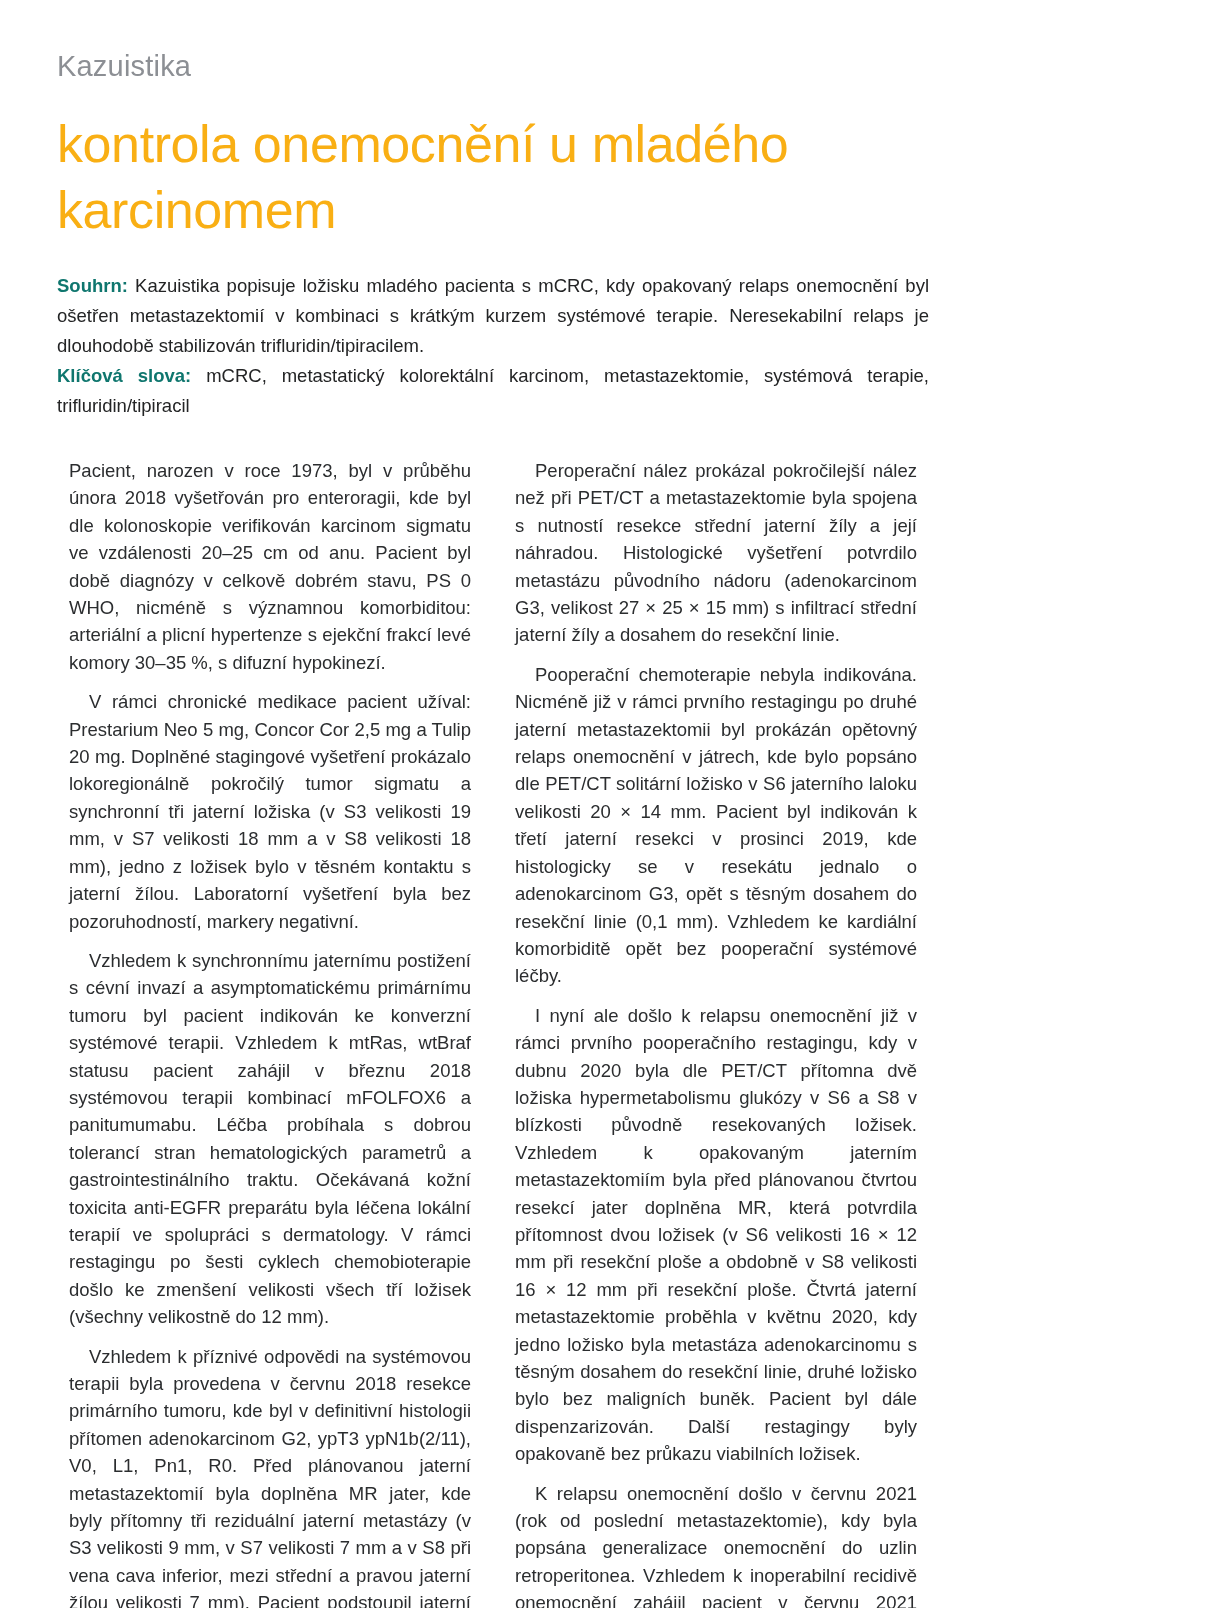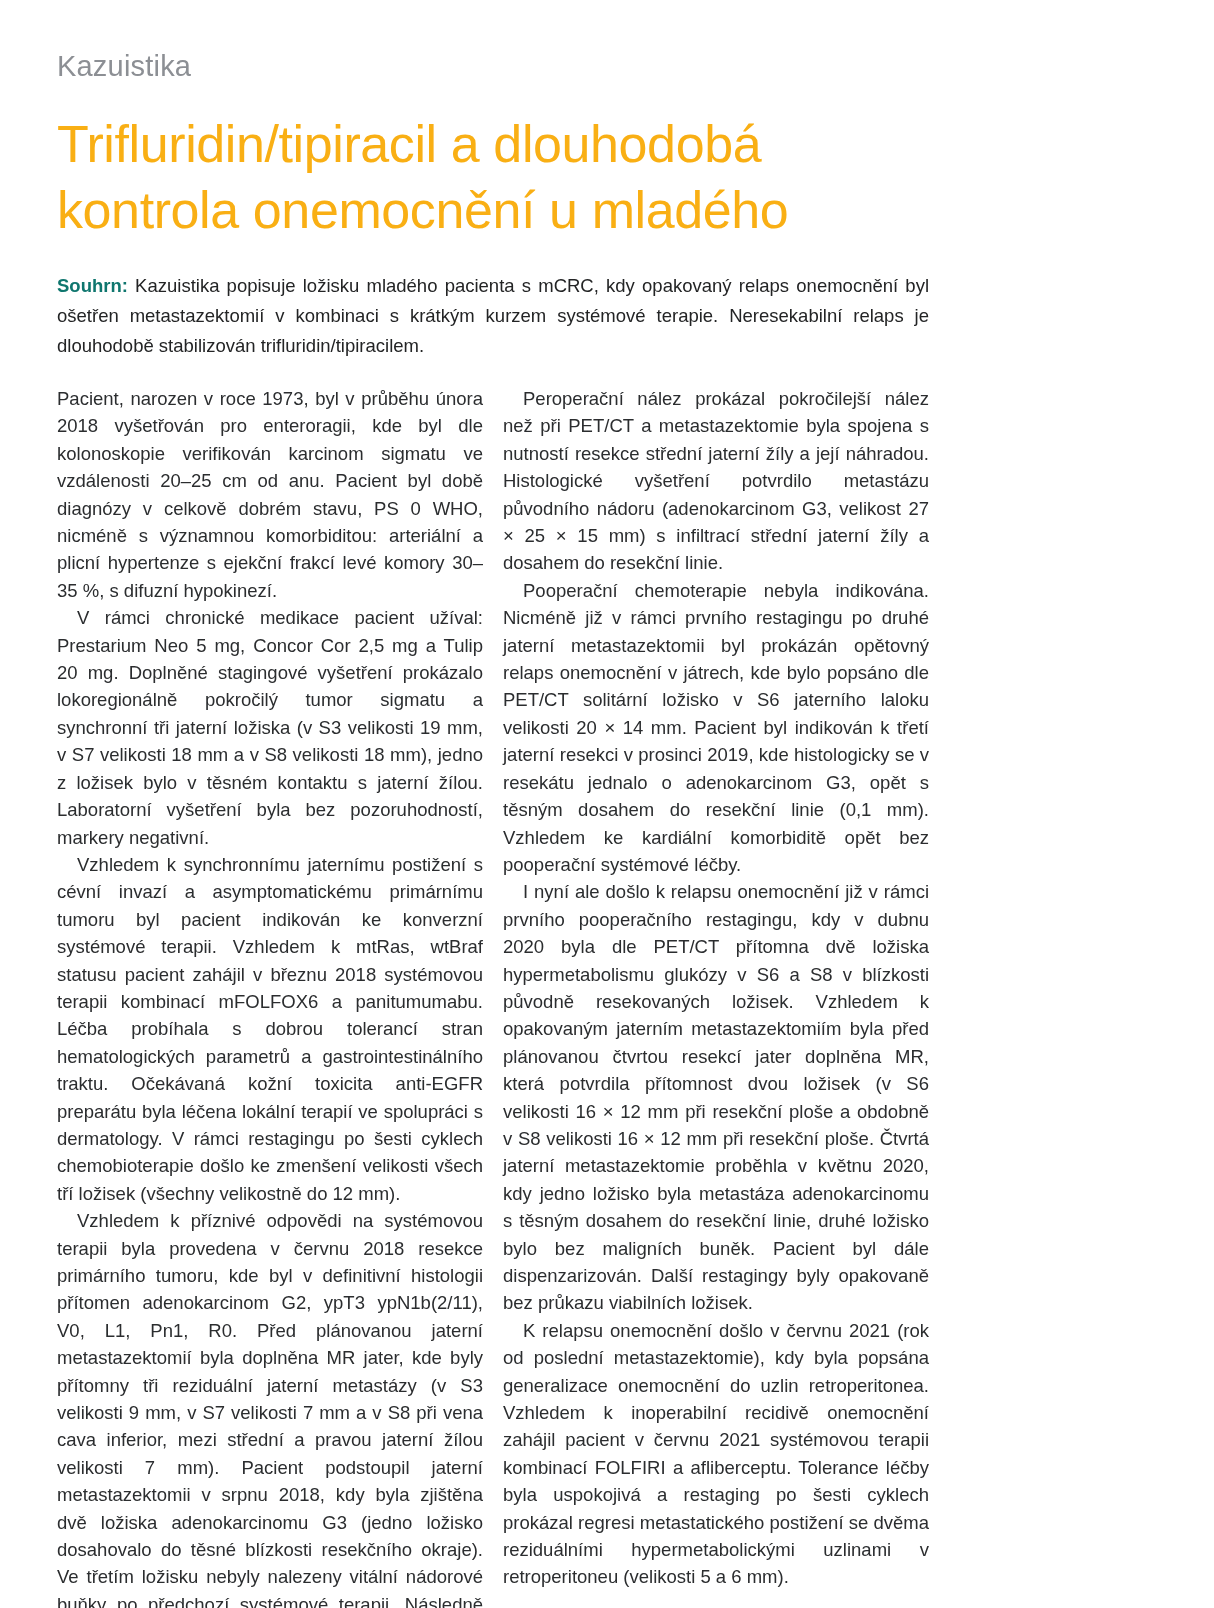--- a/index.html
+++ b/index.html
@@ -58,40 +58,41 @@
     gap: 20px;
   }
   .col {
     width: 543px;
     font-size: 18.5px;
     line-height: 27.4px;
     color: #2b2d2f;
     text-align: justify;
   }
   .col p.para {
-    margin: 0;
+    margin: 12px;
   }
   .col p.para.indent {
     text-indent: 20px;
   }
 </style>
 </head>
 <body>
 
 <div class="page">
   <div class="eyebrow" style="color: rgb(140, 143, 148);">Kazuistika</div>
 
   <h1 class="title" id="article-title" style="color: rgb(249, 175, 20);">
-      <div>Trifluridin/tipiracil a dlouhodobá</div>
       <div>kontrola onemocnění u mladého</div>
+      <div>karcinomem</div>
     </h1>
 
 
   <div class="summary">
     <p><b>Souhrn:</b> <span>Kazuistika popisuje ložisku mladého pacienta s mCRC, kdy opakovaný relaps onemocnění byl ošetřen metastazektomií v kombinaci s krátkým kurzem systémové terapie. Neresekabilní relaps je dlouhodobě stabilizován trifluridin/tipiracilem.</span></p>
+    <p><b>Klíčová slova:</b> <span>mCRC, metastatický kolorektální karcinom, metastazektomie, systémová terapie, trifluridin/tipiracil</span></p>
   </div>
 
   <div class="columns">
     <div class="col" id="col-left">
         <p class="para">Pacient, narozen v roce 1973, byl v průběhu února 2018 vyšetřován pro enteroragii, kde byl dle kolonoskopie verifikován karcinom sigmatu ve vzdálenosti 20–25 cm od anu. Pacient byl době diagnózy v celkově dobrém stavu, PS 0 WHO, nicméně s významnou komorbiditou: arteriální a plicní hypertenze s ejekční frakcí levé komory 30–35 %, s difuzní hypokinezí.</p>
         <p class="para indent">V rámci chronické medikace pacient užíval: Prestarium Neo 5 mg, Concor Cor 2,5 mg a Tulip 20 mg. Doplněné stagingové vyšetření prokázalo lokoregionálně pokročilý tumor sigmatu a synchronní tři jaterní ložiska (v S3 velikosti 19 mm, v S7 velikosti 18 mm a v S8 velikosti 18 mm), jedno z ložisek bylo v těsném kontaktu s jaterní žílou. Laboratorní vyšetření byla bez pozoruhodností, markery negativní.</p>
         <p class="para indent">Vzhledem k synchronnímu jaternímu postižení s cévní invazí a asymptomatickému primárnímu tumoru byl pacient indikován ke konverzní systémové terapii. Vzhledem k mtRas, wtBraf statusu pacient zahájil v březnu 2018 systémovou terapii kombinací mFOLFOX6 a panitumumabu. Léčba probíhala s dobrou tolerancí stran hematologických parametrů a gastrointestinálního traktu. Očekávaná kožní toxicita anti-EGFR preparátu byla léčena lokální terapií ve spolupráci s dermatology. V rámci restagingu po šesti cyklech chemobioterapie došlo ke zmenšení velikosti všech tří ložisek (všechny velikostně do 12 mm).</p>
         <p class="para indent">Vzhledem k příznivé odpovědi na systémovou terapii byla provedena v červnu 2018 resekce primárního tumoru, kde byl v definitivní histologii přítomen adenokarcinom G2, ypT3 ypN1b(2/11), V0, L1, Pn1, R0. Před plánovanou jaterní metastazektomií byla doplněna MR jater, kde byly přítomny tři reziduální jaterní metastázy (v S3 velikosti 9 mm, v S7 velikosti 7 mm a v S8 při vena cava inferior, mezi střední a pravou jaterní žílou velikosti 7 mm). Pacient podstoupil jaterní metastazektomii v srpnu 2018, kdy byla zjištěna dvě ložiska adenokarcinomu G3 (jedno ložisko dosahovalo do těsné blízkosti resekčního okraje). Ve třetím ložisku nebyly nalezeny vitální nádorové buňky po předchozí systémové terapii. Následně pacient dokončil „adjuvantní“ část léčby mFOLFOX6 do celkového počtu 12 cyklů v listopadu 2018 a dále byl dispenzarizován.</p>
         <p class="para indent">Již v dubnu 2019 ale byl u pacienta dle PET/CT verifikován relaps onemocnění v játrech, kde v horním okraji levého jaterního</p>
       </div>

